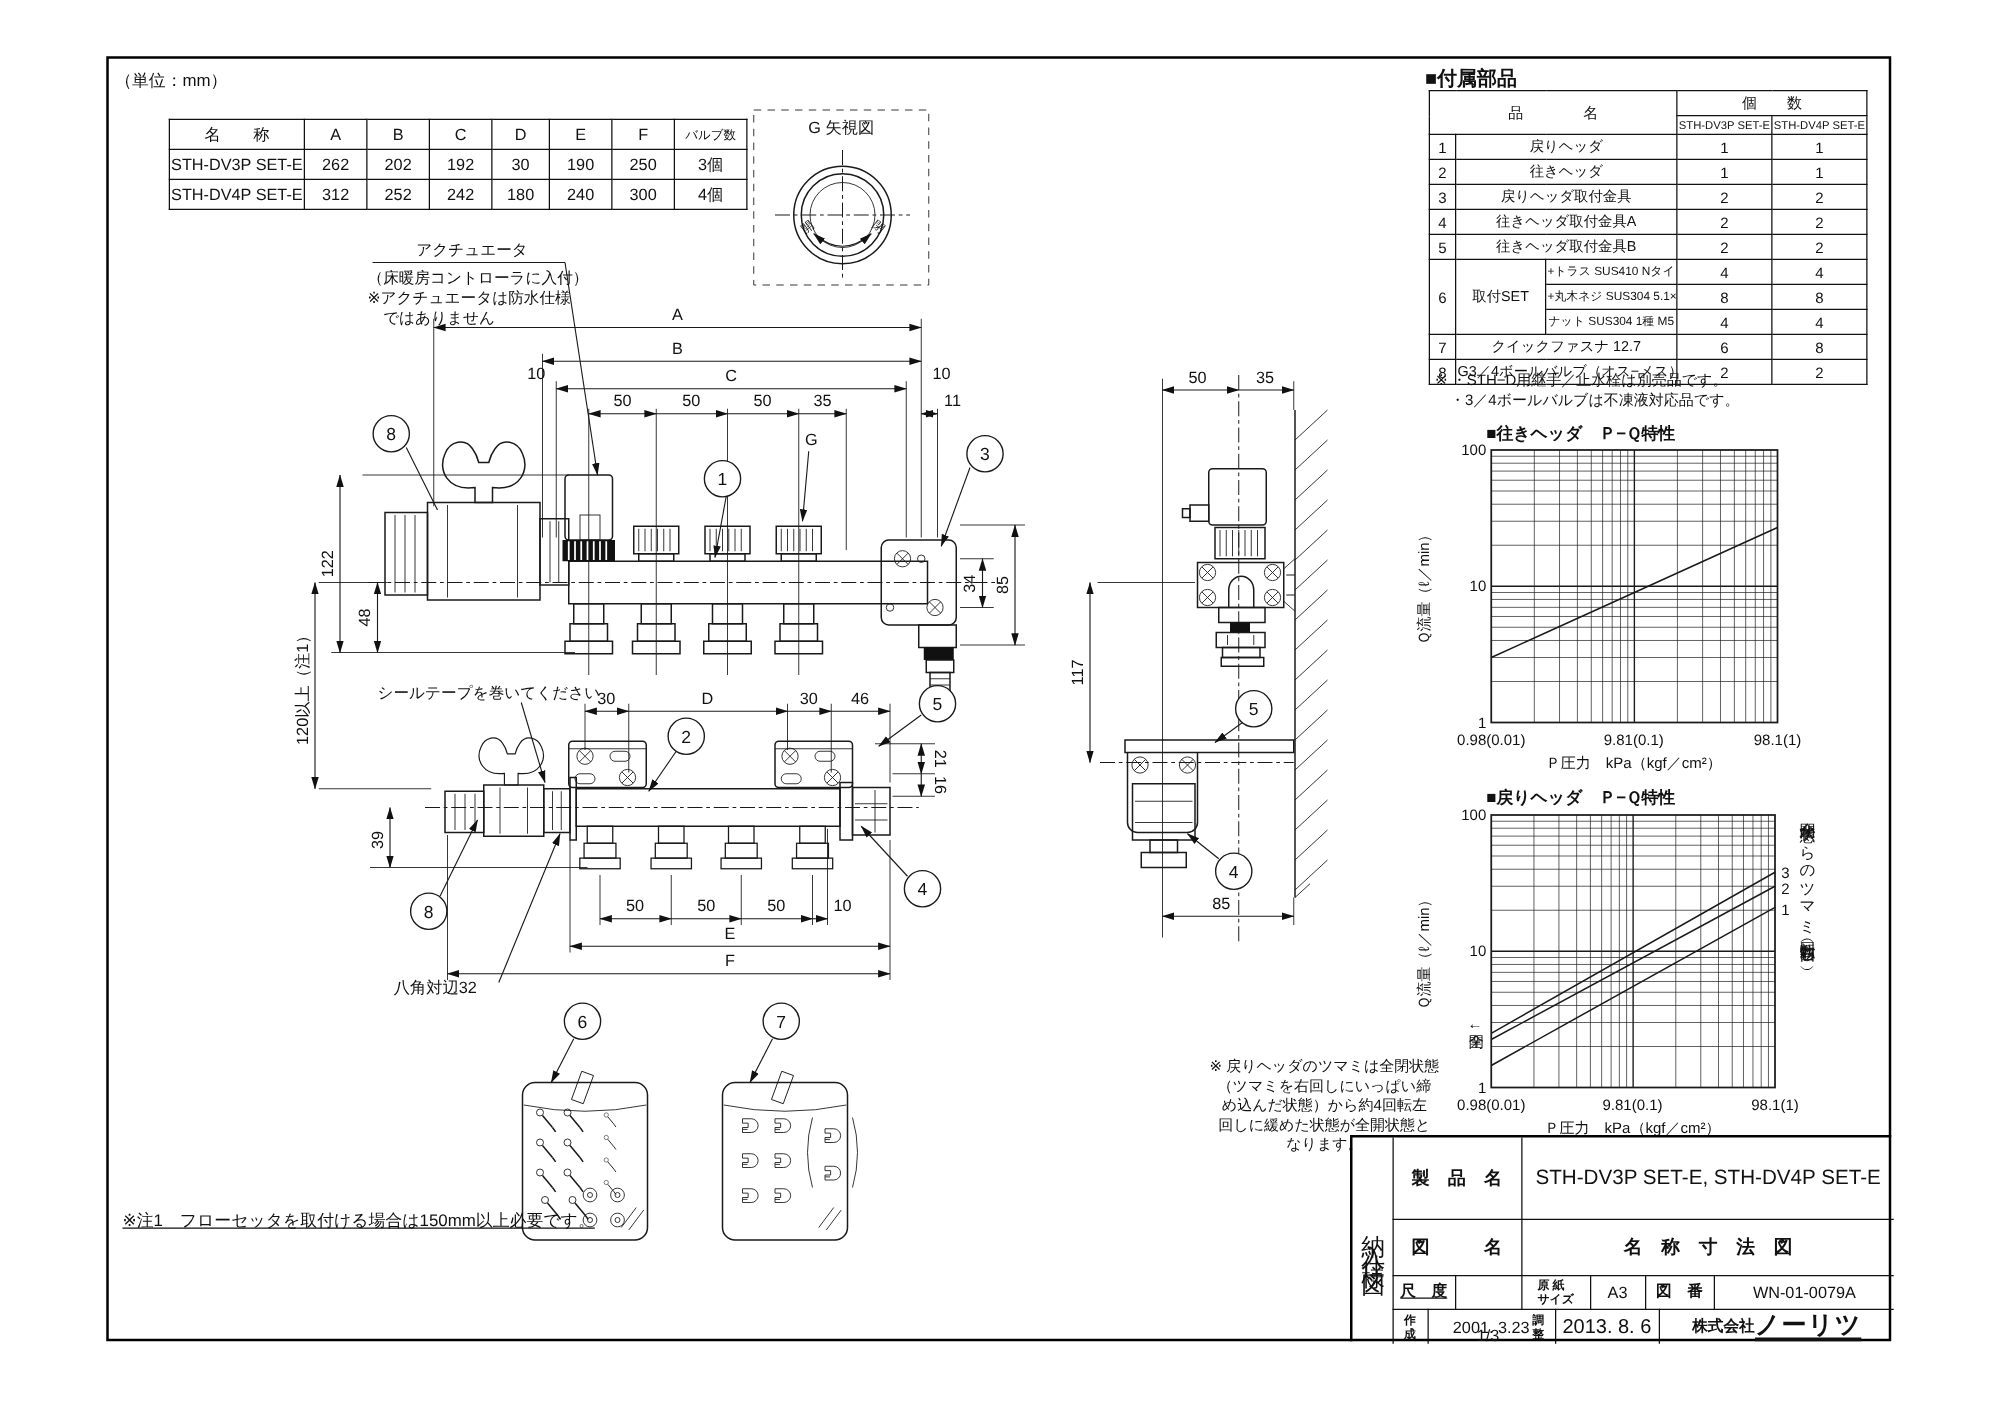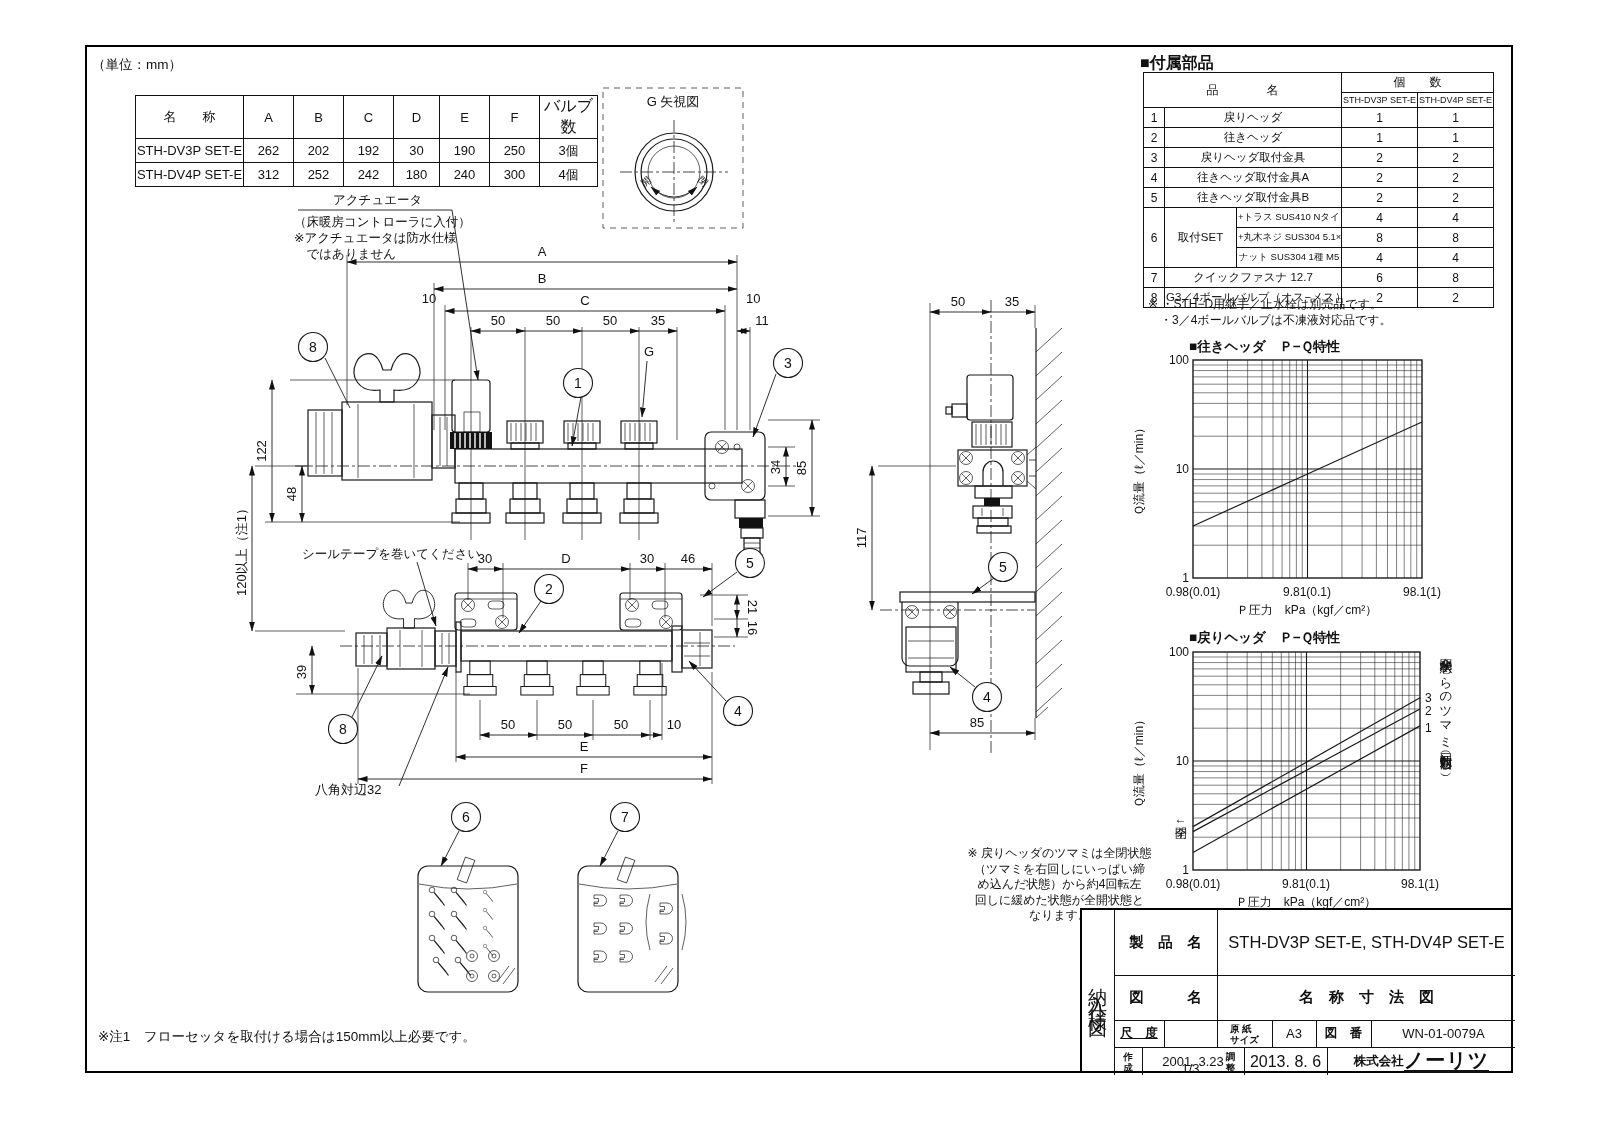--- a/index.html
+++ b/index.html
@@ -482,21 +482,21 @@
       </colgroup>
     <tbody>
         <tr>
       <td>名　　称</td>
       <td>A</td>
           <td>B</td>
       <td>C</td>
           <td>D</td>
       <td>E</td>
           <td>F</td>
-      <td style="font-size:16px">バルブ数</td>
+      <td style="font-size:10px">バルブ数</td>
     </tr>
     <tr>
       <td>STH-DV3P SET-E</td>
       <td>262</td>
           <td>202</td>
       <td>192</td>
           <td>30</td>
       <td>190</td>
           <td>250</td>
       <td>3個</td>
@@ -738,14 +738,14 @@
     <div class="tbc" style="left:61px;top:138px;width:100px;height:27px;font-size:13px;">2001. 3.23</div>
     <div class="tbc" style="left:136px;top:138px;width:25px;height:27px;font-size:9.5px;font-weight:bold;white-space:pre-line;line-height:11px;">調
 整</div>
     <div class="tbc" style="left:163px;top:138px;width:81px;height:27px;font-size:16px;">2013. 8. 6</div>
     <div class="tbc" style="left:246px;top:138px;width:187px;height:27px;">
       <span style="font-size:12.5px;font-weight:bold;">株式会社</span>
         <span style="font-size:20px;font-weight:900;letter-spacing:1px;border-bottom:3px solid #111;line-height:20px;">ノーリツ</span>
     </div>
   </div>
 
-  <div class="abs" style="left:98px;top:1028px;font-size:13.5px;">※注1　フローセッタを取付ける場合は150mm以上必要です。</div>
+  <div class="abs" style="left:98px;top:968px;font-size:13.5px;text-decoration:underline;">※注1　フローセッタを取付ける場合は150mm以上必要です。</div>
 </div>
 
 </body></html>

